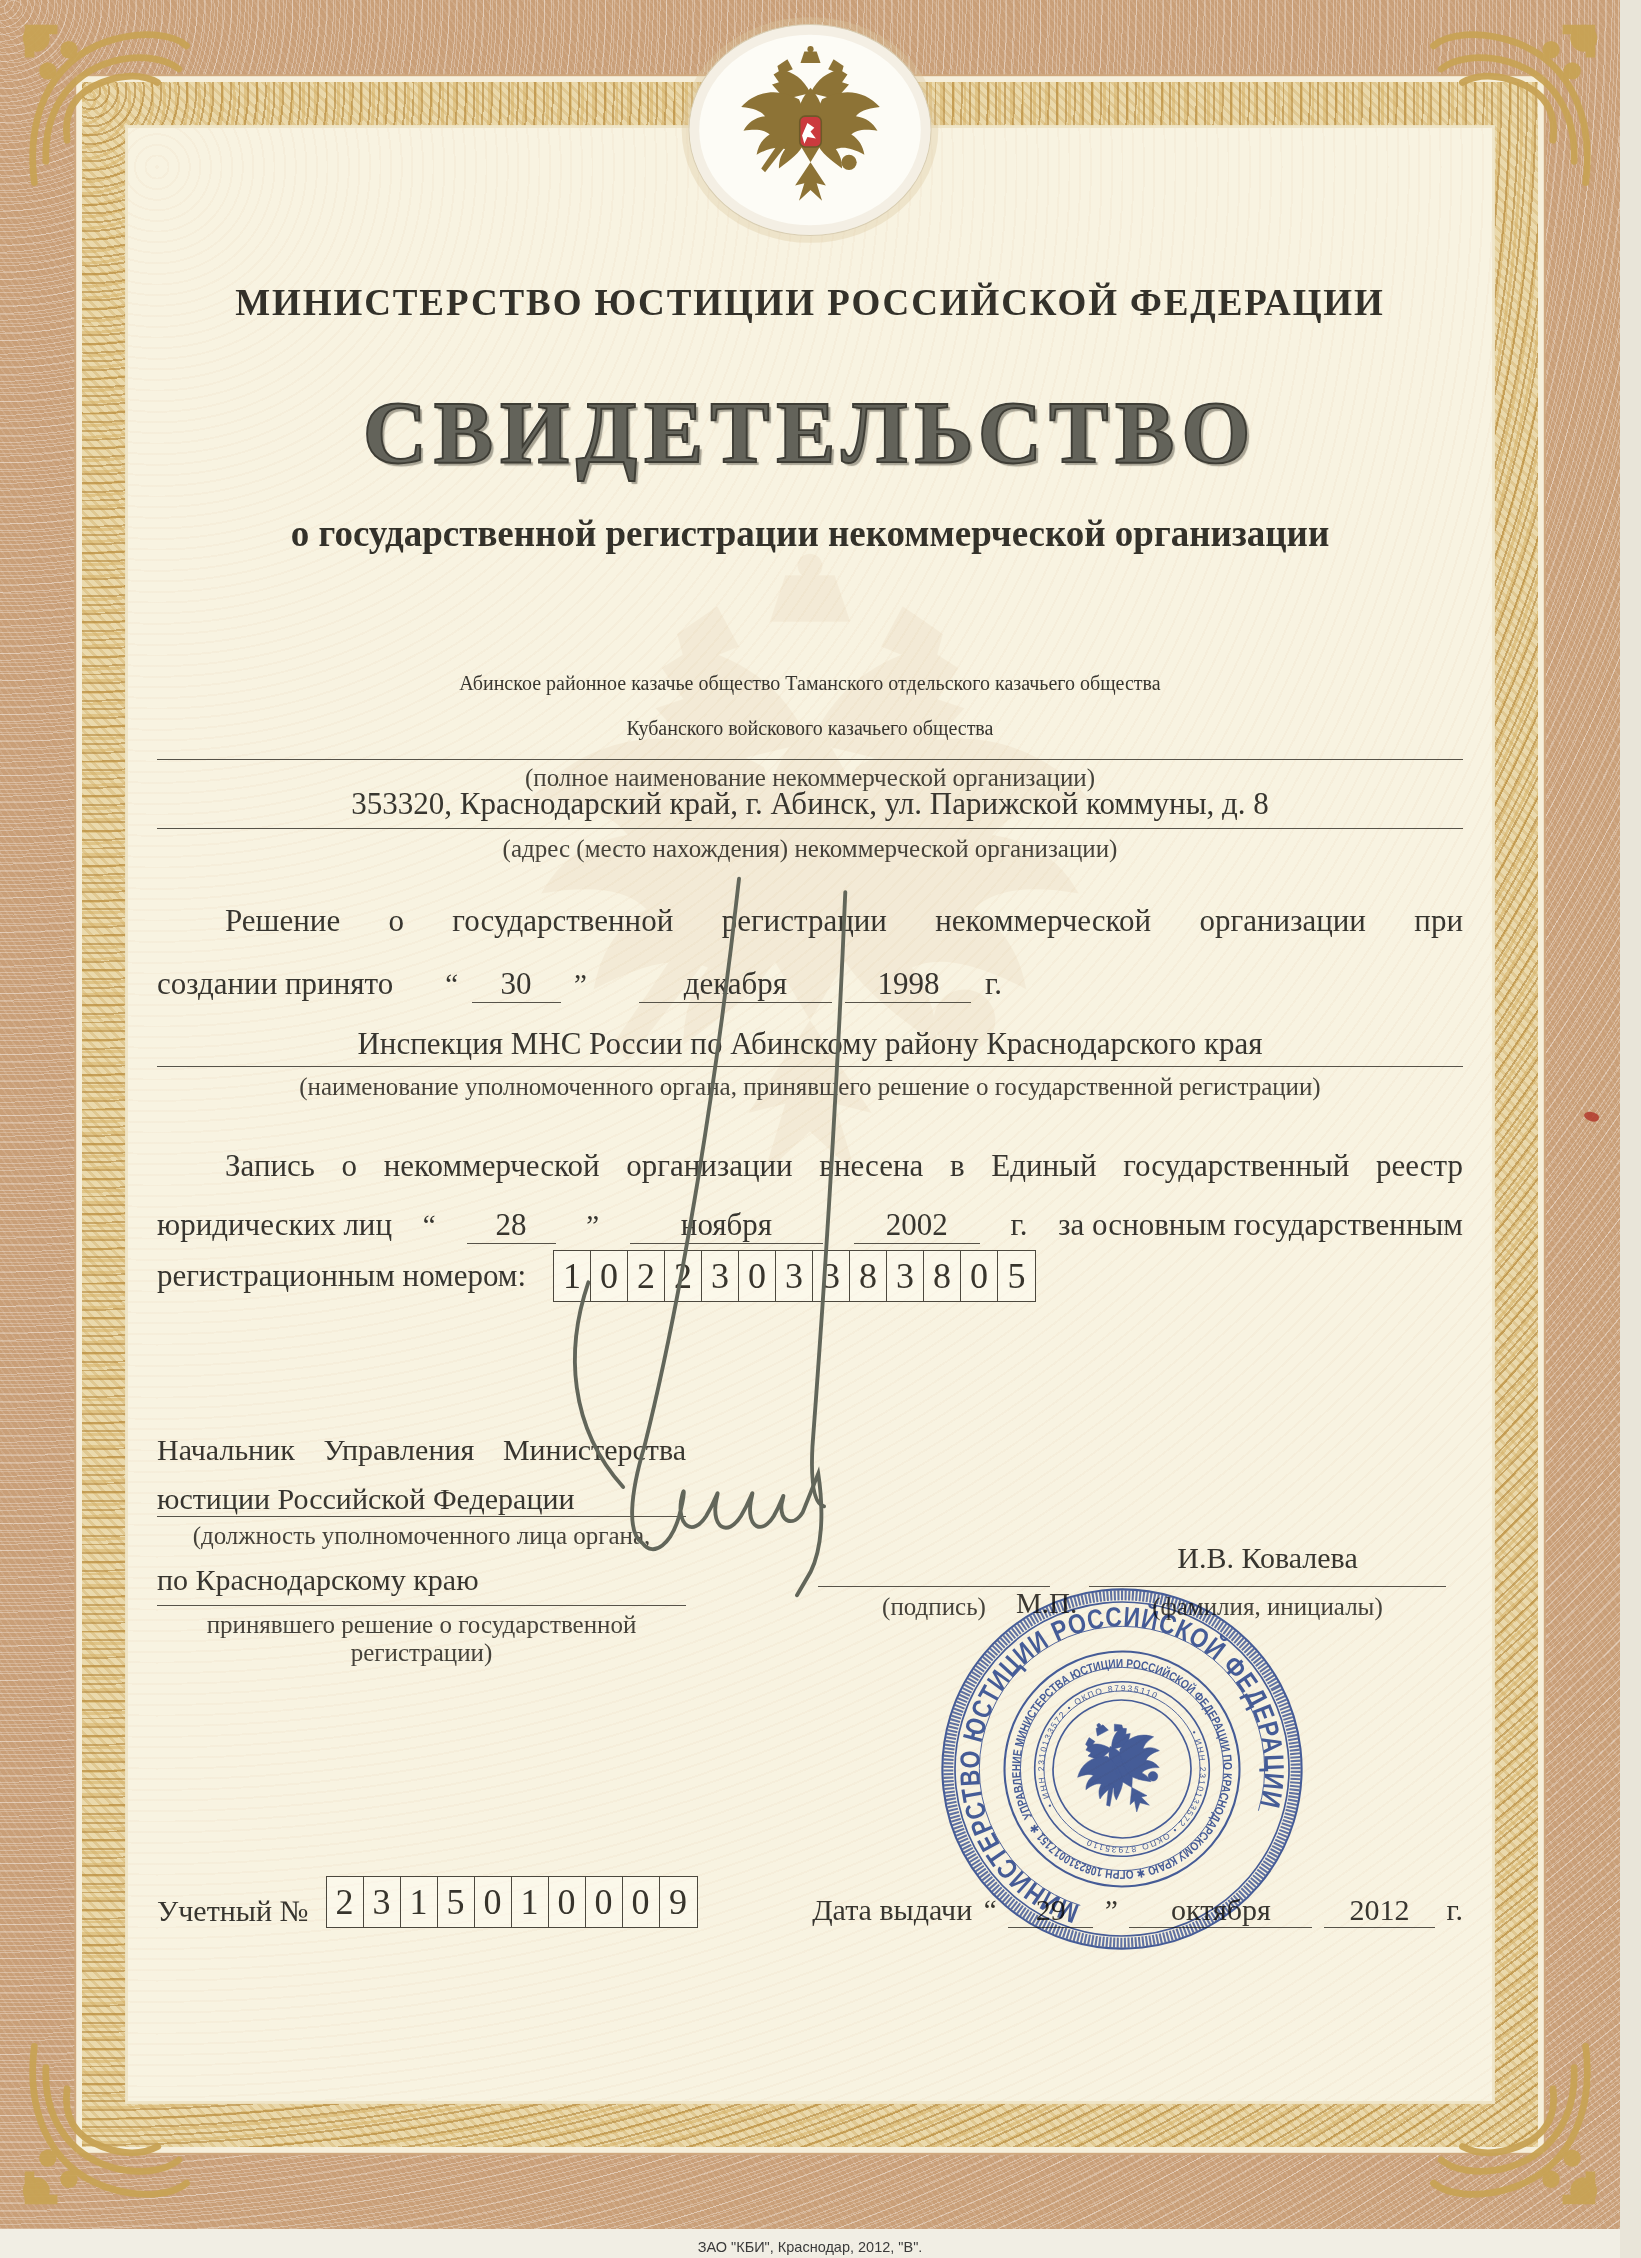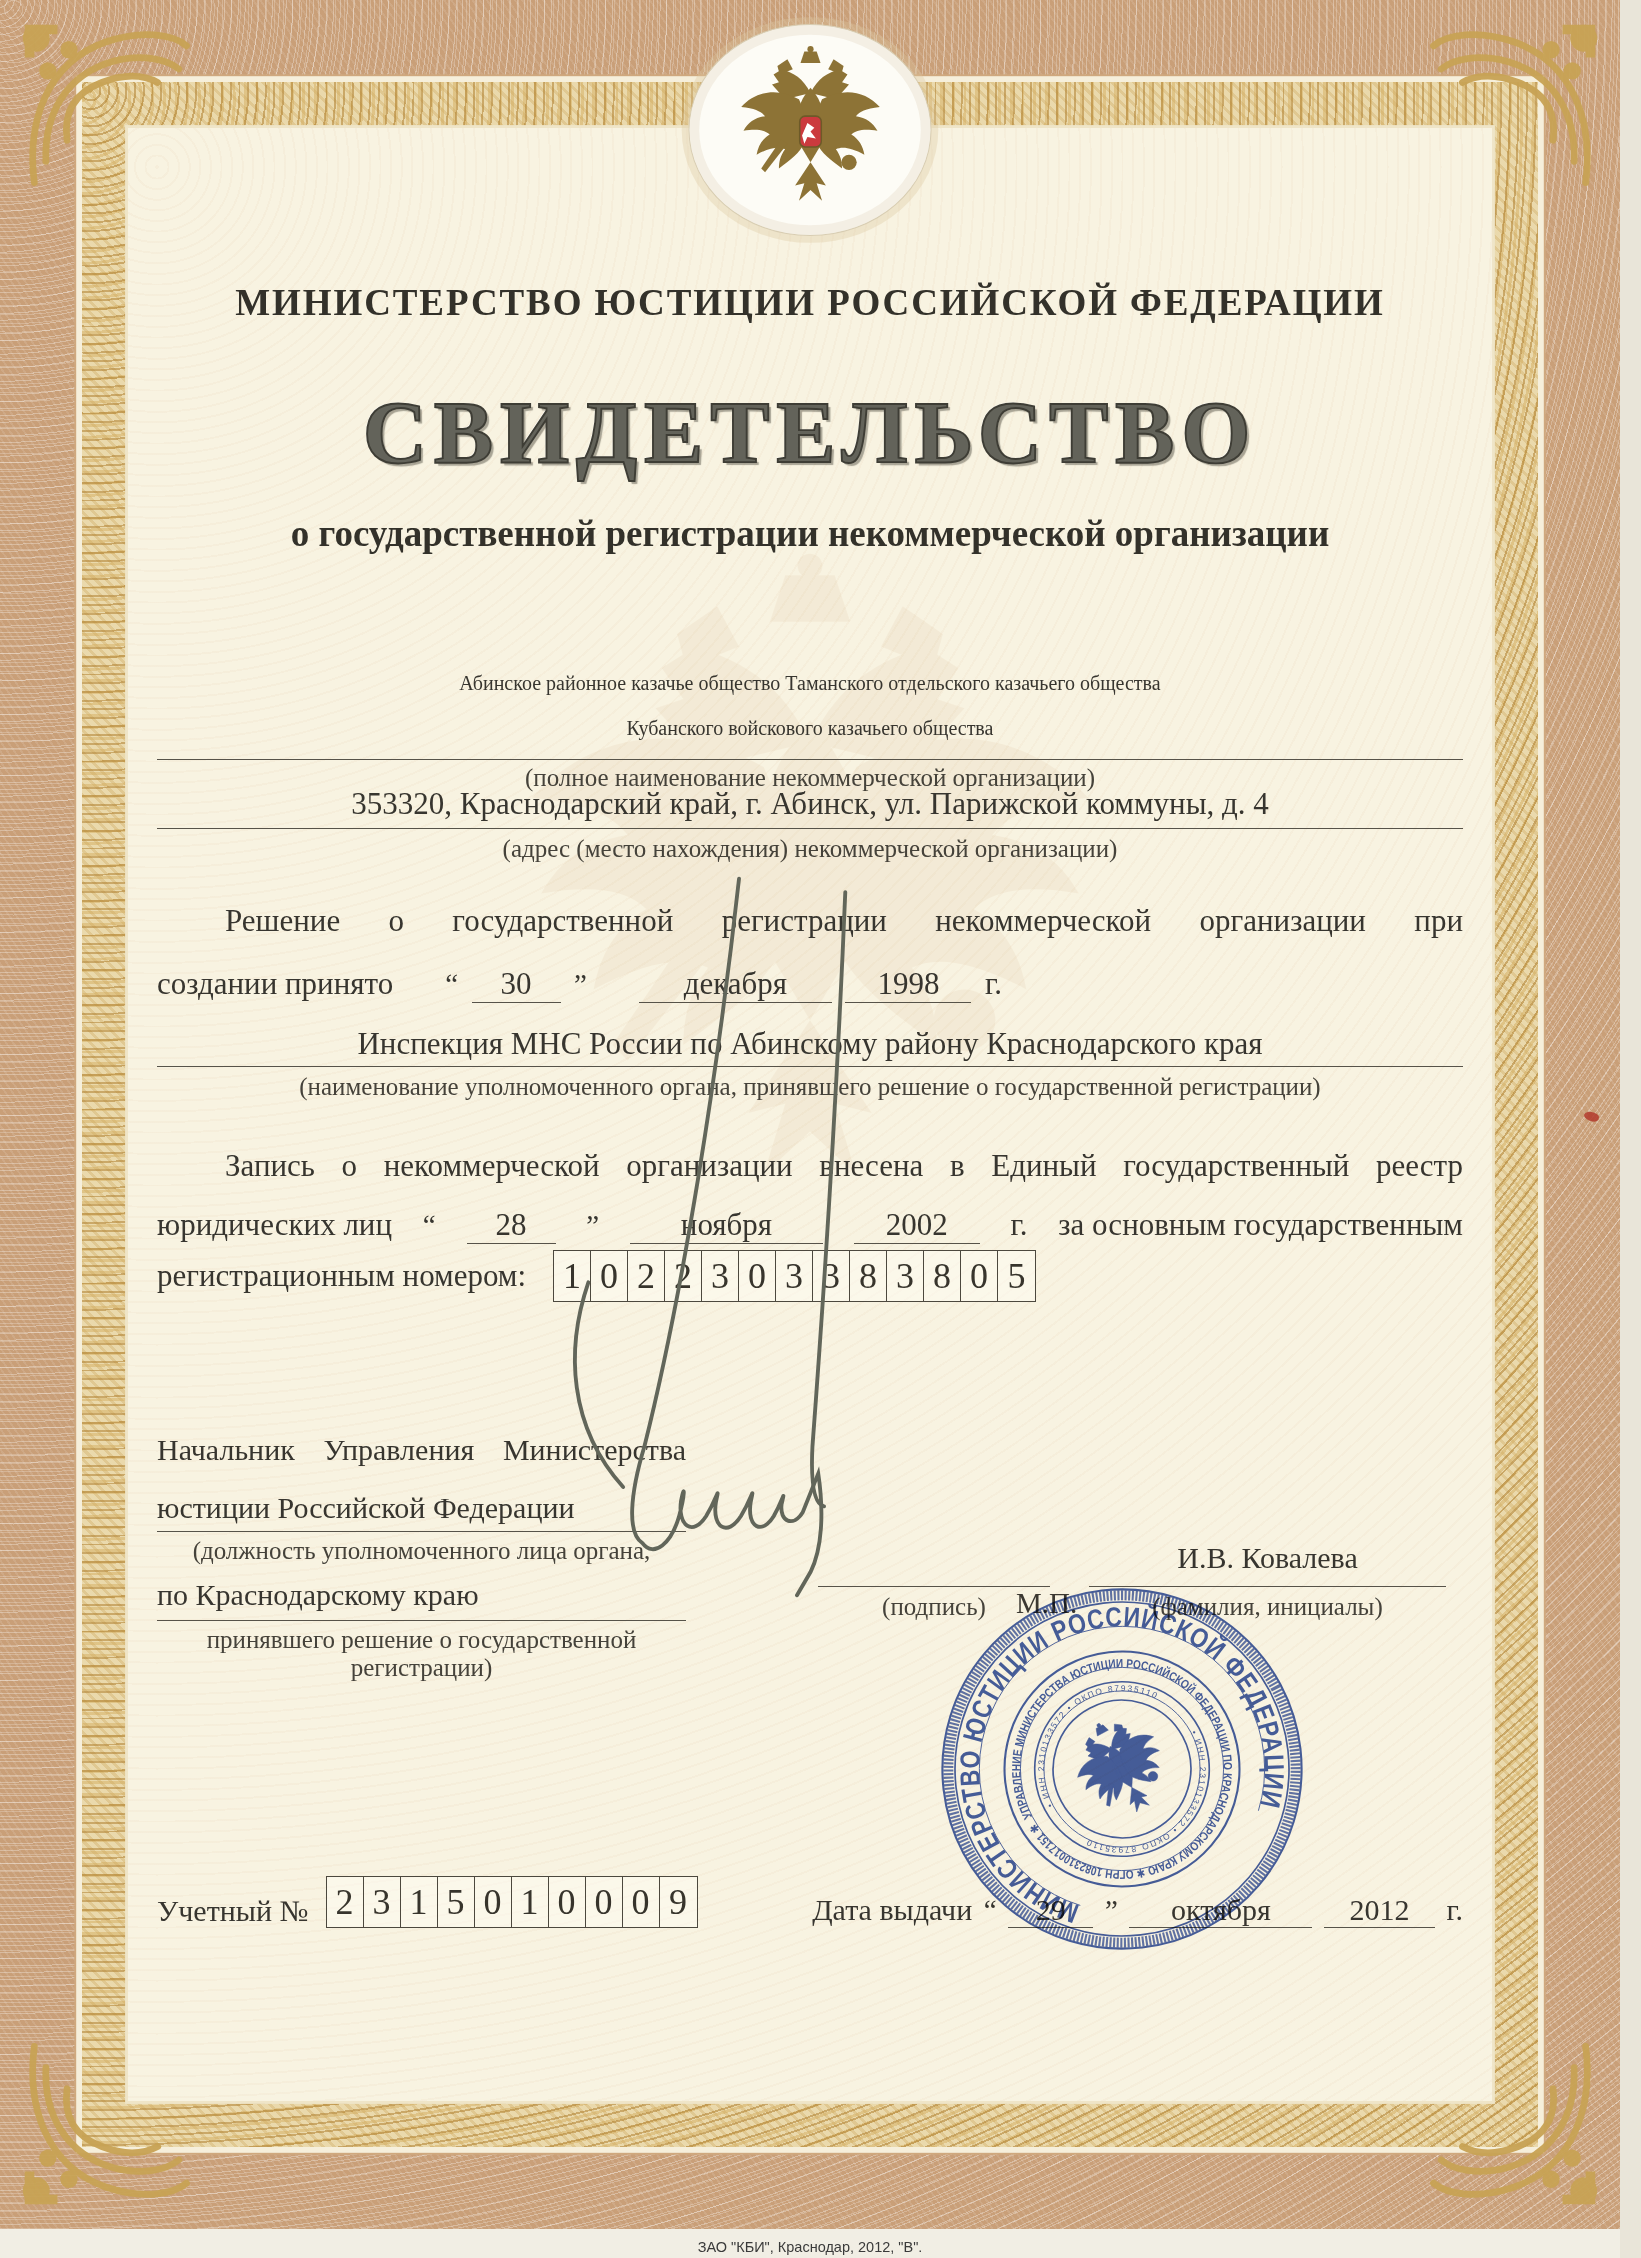--- a/index.html
+++ b/index.html
@@ -85,21 +85,21 @@
   .registry-l2{top:1079px;display:flex;justify-content:space-between;align-items:baseline;}
   .registry-l3{top:1122px;display:flex;align-items:center;gap:27px;}
 
   .boxrow{display:inline-flex;border:1.9px solid #4c483e;background:rgba(253,251,243,.55);}
   .boxrow .cell{width:37px;height:50px;border-right:1px solid #4c483e;font-size:36px;
         display:flex;align-items:center;justify-content:center;color:#37342c;}
   .boxrow .cell:last-child{border-right:none;}
 
   .official-left{top:1305px;left:29px;width:529px;right:auto;}
   .official-left .l1{display:flex;justify-content:space-between;font-size:30px;}
-  .official-left .l2{font-size:30px;border-bottom:1.9px solid #575349;padding-bottom:6px;margin-top:24px;}
+  .official-left .l2{font-size:30px;border-bottom:1.9px solid #575349;padding-bottom:0;margin-top:15px;}
   .official-left .cap{margin-top:4.8px;}
   .official-left .l3{font-size:30px;border-bottom:1.9px solid #575349;padding-bottom:8px;margin-top:13.5px;}
 
   .sig-zone{top:1305px;left:560px;right:9.7px;height:251px;}
   .sig-rule1{position:absolute;left:130px;top:153px;width:232px;border-bottom:1.9px solid #575349;}
   .sig-rule2{position:absolute;left:401px;top:153px;width:357px;border-bottom:1.9px solid #575349;}
   .sig-name{position:absolute;left:401px;top:108px;width:357px;text-align:center;font-size:30px;}
   .sig-cap1{position:absolute;left:130px;top:160px;width:232px;}
   .sig-cap2{position:absolute;left:401px;top:160px;width:357px;}
   .mp{position:absolute;left:328px;top:154px;font-size:29px;color:#3b3831;}
@@ -224,21 +224,21 @@
     <div class="abs doc-title">СВИДЕТЕЛЬСТВО</div>
 
     <div class="abs org-block">
       <div class="name center">Абинское районное казачье общество Таманского отдельского казачьего общества</div>
       <div class="name center">Кубанского войскового казачьего общества</div>
       <div class="rule"></div>
       <div class="caption">(полное наименование некоммерческой организации)</div>
     </div>
 
     <div class="abs addr-block">
-      <div class="fs-body center">353320, Краснодарский край, г. Абинск, ул. Парижской коммуны, д. 4</div>
+      <div class="fs-body center">353320, Краснодарский край, г. Абинск, ул. Парижской коммуны, д. 8</div>
       <div class="rule"></div>
       <div class="caption">(адрес (место нахождения) некоммерческой организации)</div>
     </div>
 
     <div class="abs fs-body just decision-l1">Решение о государственной регистрации некоммерческой организации при</div>
     <div class="abs fs-body decision-l2">
       <span>создании принято</span>
       <span class="gap"></span>
       <span class="q">“</span>
       <span class="ufield" style="min-width:89px">30</span>

